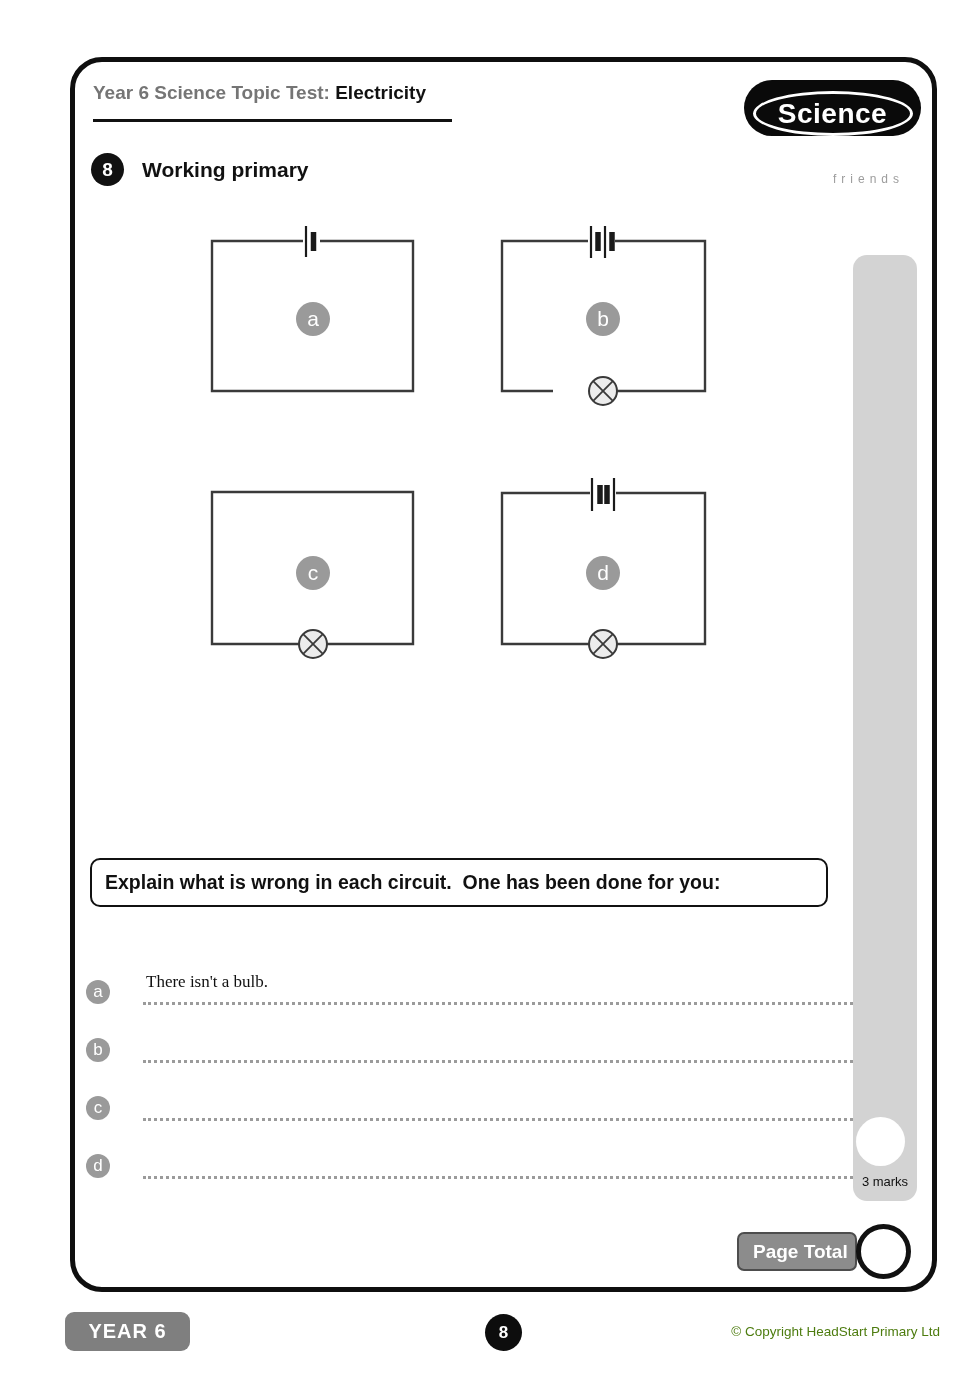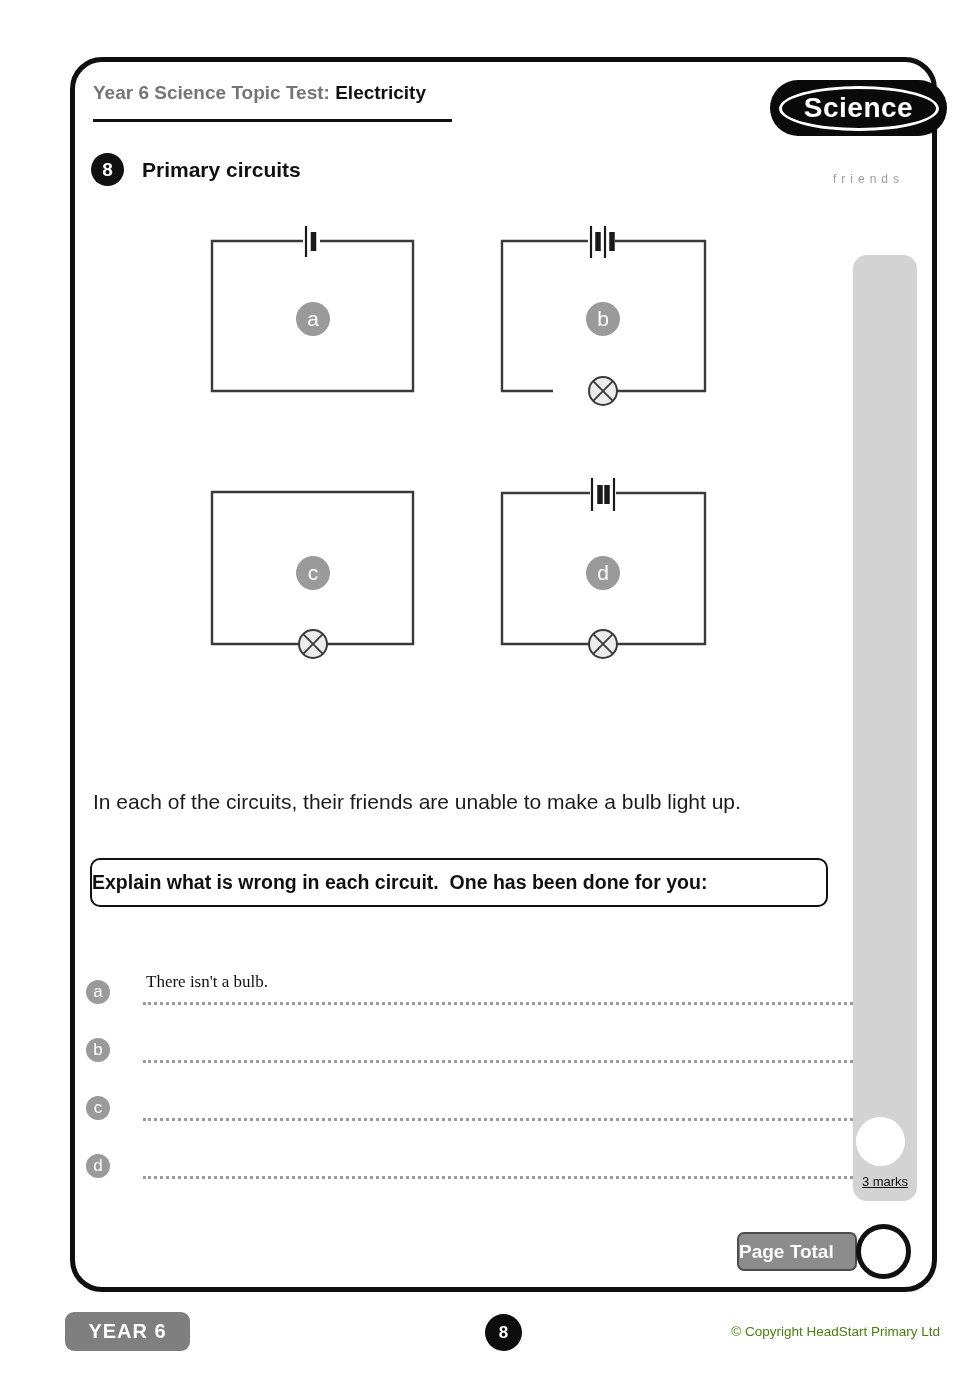--- a/index.html
+++ b/index.html
@@ -13,22 +13,22 @@
   .test-title { position:absolute; left:78px; top:82px; font-size:19px; font-weight:bold; white-space:pre; }
   .test-title .prefix { color:#757575; }
   .test-title .subject { color:#111; }
   .title-underline { position:absolute; left:78px; top:119px; width:359px; height:3px; background:#111; }
 
   .qnum { position:absolute; left:76px; top:153px; width:33px; height:33px; border-radius:50%;
     background:#111; color:#fff; font-weight:bold; font-size:19px; line-height:33px; text-align:center; }
   .qtitle { position:absolute; left:127px; top:158px; font-size:21px; font-weight:bold; color:#111; }
 
   
-  .logo-pill { position:absolute; left:755px; top:80px; width:177px; height:56px; background:#0a0a0a;
-    border-radius:28px; display:flex; align-items:center; justify-content:center; }
+  .logo-pill { position:absolute; left:729px; top:80px; width:177px; height:56px; background:#0a0a0a;
+    border-radius:28px; display:flex; align-items:flex-end; justify-content:center; }
   .logo-ring { width:160px; height:45px; border:3px solid #fff; border-radius:50%;
     display:flex; align-items:center; justify-content:center; }
   .logo-text { color:#fff; font-size:28px; font-weight:600; letter-spacing:0.5px; }
   .brand { position:absolute; left:723px; top:141px; width:177px; text-align:center;
     font-size:27px; font-weight:bold; }
   .brand .head { color:#6e6e6e; }
   .brand .start { color:#141414; }
   .brand-sub { position:absolute; left:723px; top:172px; width:166px; text-align:right;
     font-size:12px; color:#9c9c9c; letter-spacing:5px; }
 
@@ -36,41 +36,41 @@
   .circuit { position:absolute; }
   .circ-label { position:absolute; width:34px; height:34px; border-radius:50%; background:#9a9a9a;
     color:#fff; font-size:21px; line-height:34px; text-align:center; }
 
   
   .para { position:absolute; left:78px; width:708px; font-size:21px; line-height:31px;
     color:#1c1c1c; white-space:pre-wrap; }
 
   .instruction-box { position:absolute; left:75px; top:858px; width:738px; height:49px;
     border:2.5px solid #111; border-radius:10px; display:flex; align-items:center;
-    font-size:19.5px; font-weight:bold; color:#111; white-space:pre-wrap; }
+    padding-left:13px; font-size:19.5px; font-weight:bold; color:#111; white-space:pre-wrap; }
 
   
   .ans-circle { position:absolute; left:71px; width:24px; height:24px; border-radius:50%;
     background:#9a9a9a; color:#fff; font-size:17px; line-height:24px; text-align:center; }
   .ans-line { position:absolute; left:128px; width:710px; height:0;
     border-bottom:3px dotted #9b9b9b; }
   .ans-text { position:absolute; left:131px; font-family:cursive; font-size:17px; color:#111; }
 
   
   .marks-bar { position:absolute; left:838px; top:255px; width:64px; height:946px;
     background:#d3d3d3; border-radius:14px; }
   .marks-circle { position:absolute; left:841px; top:1117px; width:49px; height:49px;
     background:#fff; border-radius:50%; }
   .marks-label { position:absolute; left:832px; top:1174px; width:76px; text-align:center;
-    font-size:13px; color:#111;text-decoration:underline; }
+    font-size:13px; color:#111; }
 
   
   .page-total { position:absolute; left:722px; top:1232px; width:120px; height:39px;
     background:#8c8c8c; border:2.5px solid #4d4d4d; border-radius:7px; color:#fff;
-    font-size:19px; font-weight:bold; display:flex; align-items:center; padding-left:0; }
+    font-size:19px; font-weight:bold; display:flex; align-items:center; padding-left:14px; }
   .page-total-circle { position:absolute; left:841px; top:1224px; width:55px; height:55px;
     background:#fff; border:5px solid #111; border-radius:50%; }
 
   
   .year-badge { position:absolute; left:50px; top:1312px; width:125px; height:39px;
     background:#7f7f7f; border-radius:9px; color:#fff; font-size:20px; font-weight:bold;
     display:flex; align-items:center; justify-content:center; letter-spacing:1px; }
   .page-circle { position:absolute; left:470px; top:1314px; width:37px; height:37px;
     background:#0d0d0d; border-radius:50%; color:#fff; font-size:17px; font-weight:bold;
     line-height:37px; text-align:center; }
@@ -81,21 +81,21 @@
 <body>
 
 <div class="canvas">
 
   <div class="sheet-border"></div>
 
   <div class="test-title"><span class="prefix">Year 6 Science Topic Test: </span><span class="subject">Electricity</span></div>
   <div class="title-underline"></div>
 
   <div class="qnum">8</div>
-  <div class="qtitle">Primary circuits</div>
+  <div class="qtitle">Working primary</div>
 
   <div class="logo-pill">
     <div class="logo-ring">
       <span class="logo-text">Science</span>
     </div>
   </div>
   <div class="brand-sub">friends</div>
 
   <svg class="circuit" style="left:185px; top:212px;" width="225" height="195">
     <path d="M103,29 H12 V179 H213 V29 H120" fill="none" stroke="#3a3a3a" stroke-width="2.4"></path>
@@ -143,21 +143,20 @@
       <line x1="124" y1="12" x2="124" y2="45" stroke="#1a1a1a" stroke-width="2.2"></line>
     </g>
     <g>
       <circle cx="113" cy="178" r="14" fill="#ececec" stroke="#3a3a3a" stroke-width="2"></circle>
       <line x1="103.2" y1="168.2" x2="122.8" y2="187.8" stroke="#3a3a3a" stroke-width="1.8"></line>
       <line x1="122.8" y1="168.2" x2="103.2" y2="187.8" stroke="#3a3a3a" stroke-width="1.8"></line>
     </g>
   </svg>
   <div class="circ-label" style="left:571px; top:556px;">d</div>
 
-  <div class="para" style="top:786px;">In each of the circuits, their friends are unable to make a bulb light up.</div>
 
   <div class="instruction-box">Explain what is wrong in each circuit.  One has been done for you:</div>
 
   <div class="ans-circle" style="top:980px;">a</div>
   <div class="ans-text" style="top:972px;">There isn't a bulb.</div>
   <div class="ans-line" style="top:1002px;"></div>
 
   <div class="ans-circle" style="top:1038px;">b</div>
   <div class="ans-line" style="top:1060px;"></div>
 

